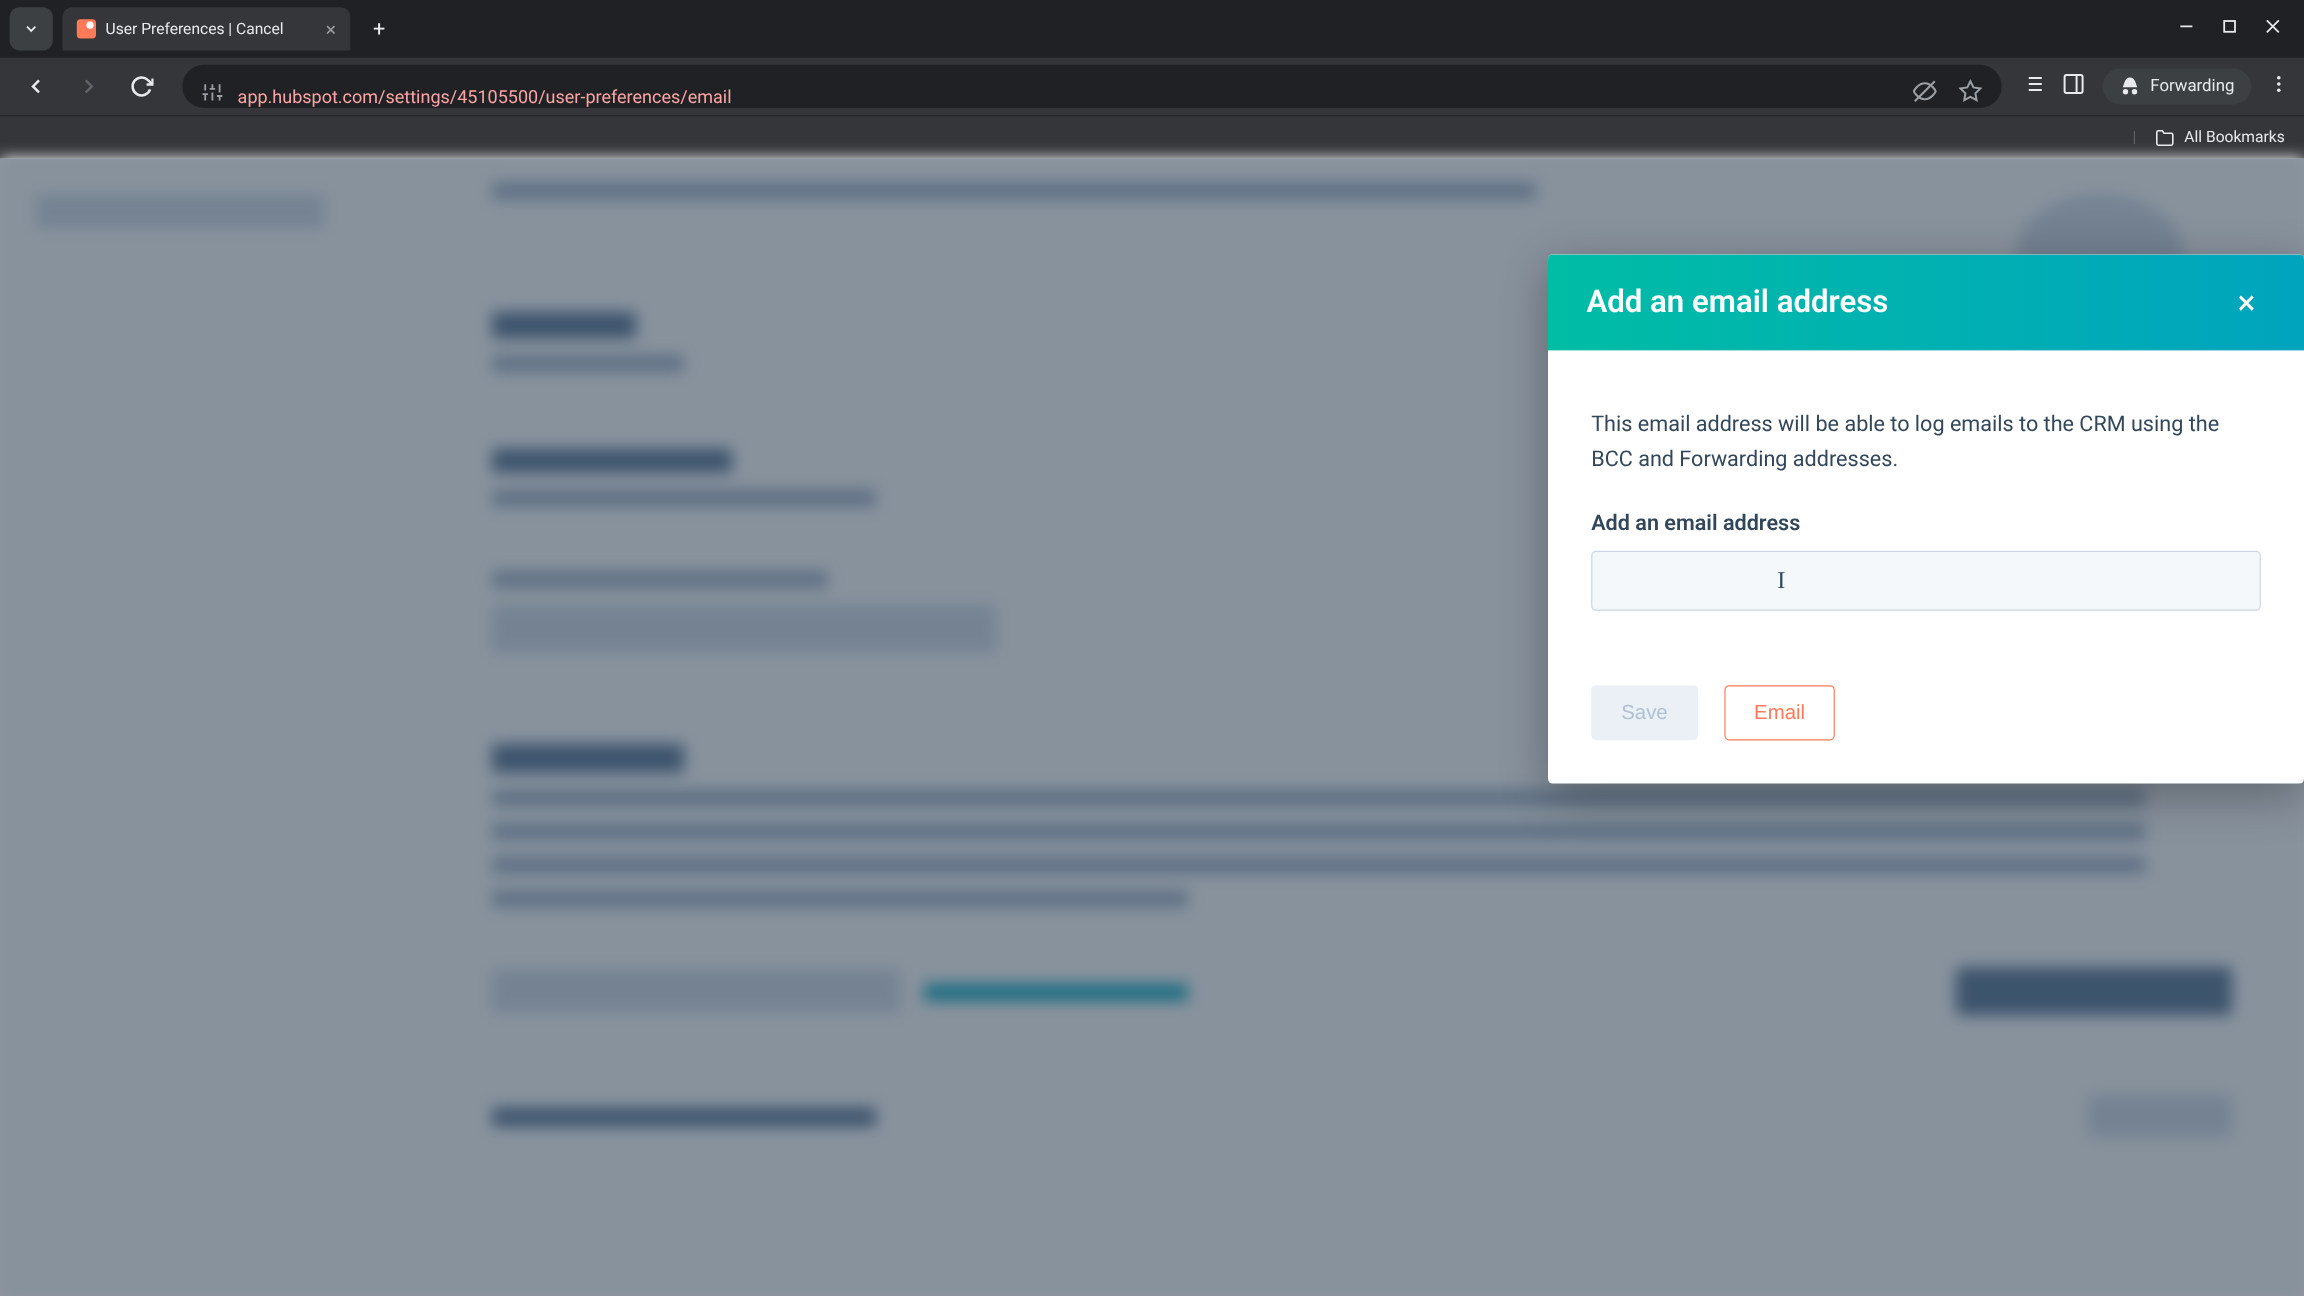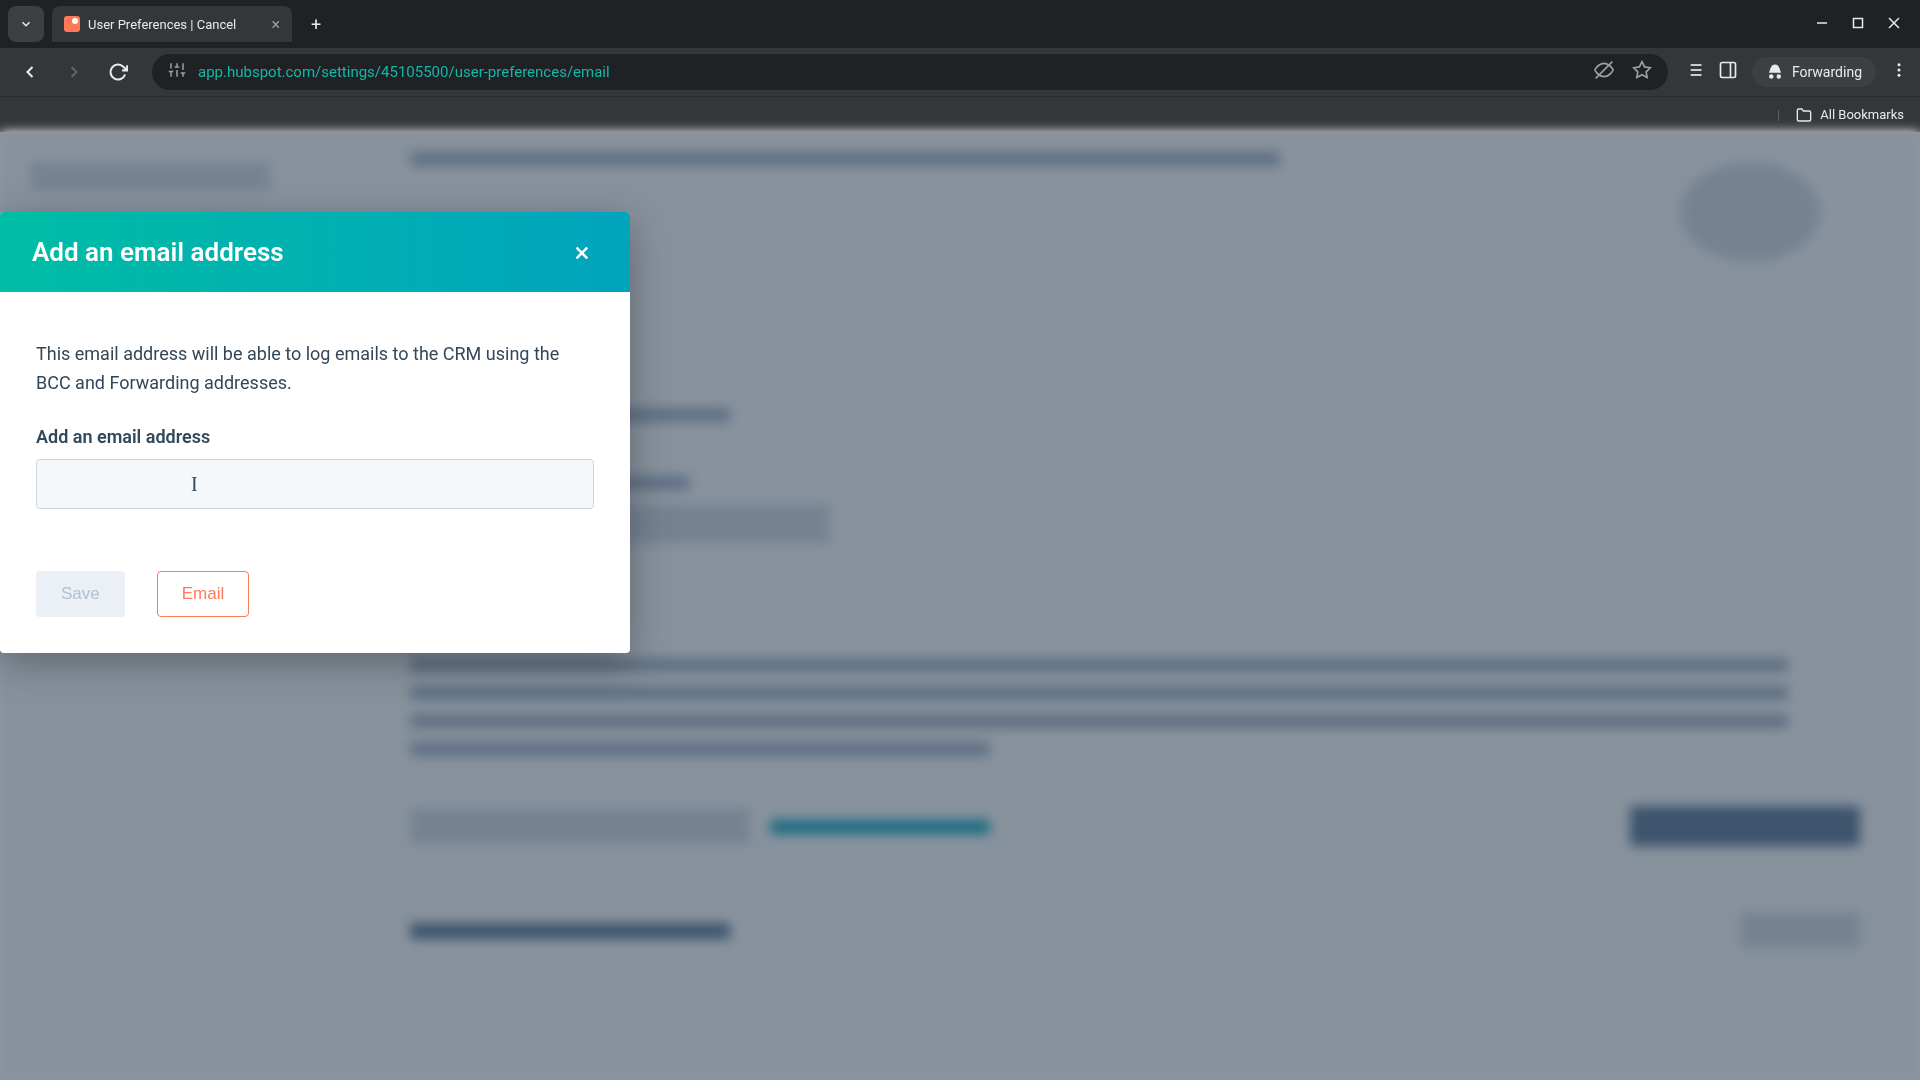--- a/index.html
+++ b/index.html
@@ -99,23 +99,23 @@
       cursor: pointer;
       border-radius: 50%;
     }
     .nav-btn.disabled { color: #5f6368; }
     .url-bar {
       flex: 1;
       background: #202124;
       height: 36px;
       border-radius: 18px;
       display: flex;
-      align-items: center;
+      align-items: flex-end;
       padding: 0 16px;
-      color: #14b8a6;
+      color: #fca5a5;
       font-size: 15px;
       gap: 12px;
       margin: 0 8px;
     }
     .url-icon { color: #9aa0a6; font-size: 16px; }
     .url-text { flex: 1; }
     .url-actions { display: flex; gap: 18px; color: #9aa0a6; }
     .toolbar-right {
       display: flex;
       align-items: center;
@@ -205,21 +205,21 @@
       border-radius: 50%;
     }
     
     
     .overlay {
       position: absolute;
       inset: 0;
       background: rgba(45, 62, 80, 0.55);
       display: flex;
       align-items: flex-start;
-      justify-content: flex-start;
+      justify-content: flex-end;
       padding-top: 80px;
     }
     
     .modal {
       width: 630px;
       background: #fff;
       border-radius: 4px;
       box-shadow: 0 10px 40px rgba(0,0,0,0.3);
       overflow: hidden;
     }
@@ -266,21 +266,21 @@
       border: 1px solid #cbd6e2;
       border-radius: 4px;
       padding: 0 14px;
       font-size: 16px;
       background: #f5f8fa;
       color: #33475b;
       outline: none;
     }
     .modal-actions {
       display: flex;
-      gap: 32px;
+      gap: 22px;
       margin-top: 62px;
     }
     .btn {
       padding: 12px 24px;
       font-size: 17px;
       font-weight: 500;
       border-radius: 4px;
       cursor: pointer;
       border: 1px solid transparent;
     }

